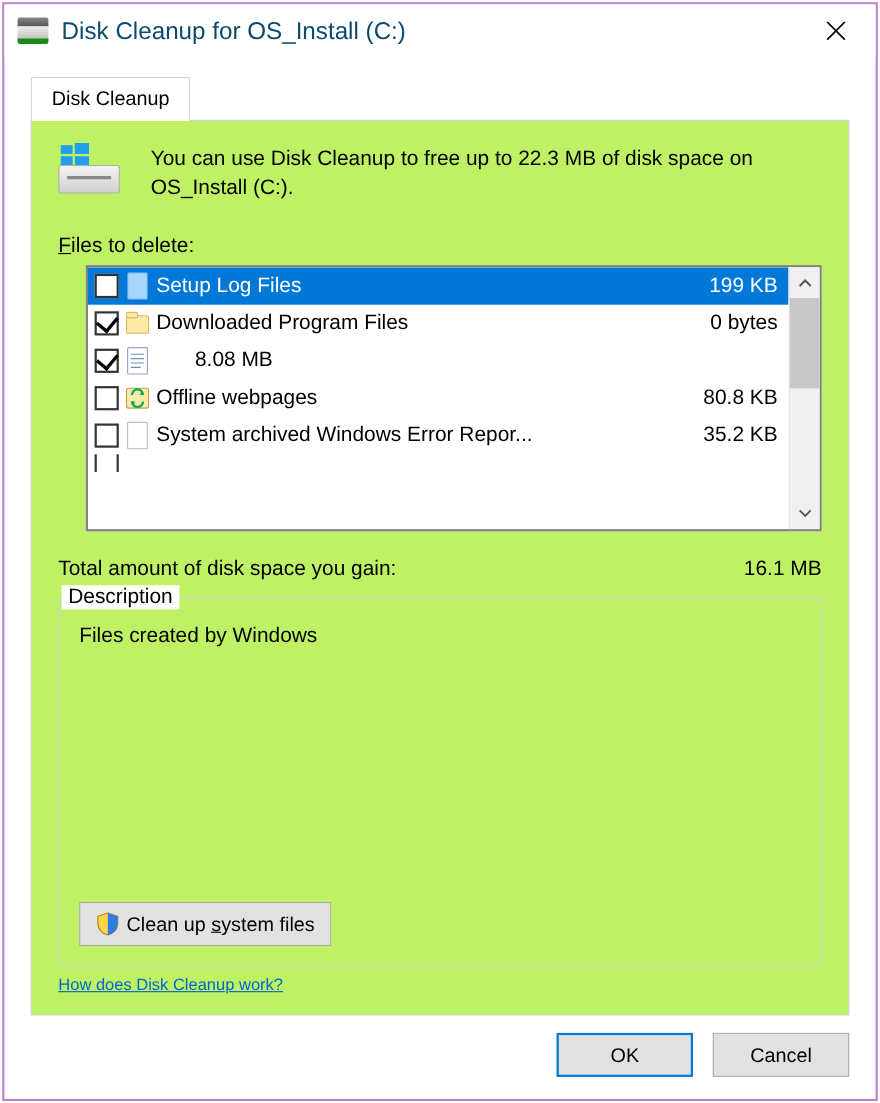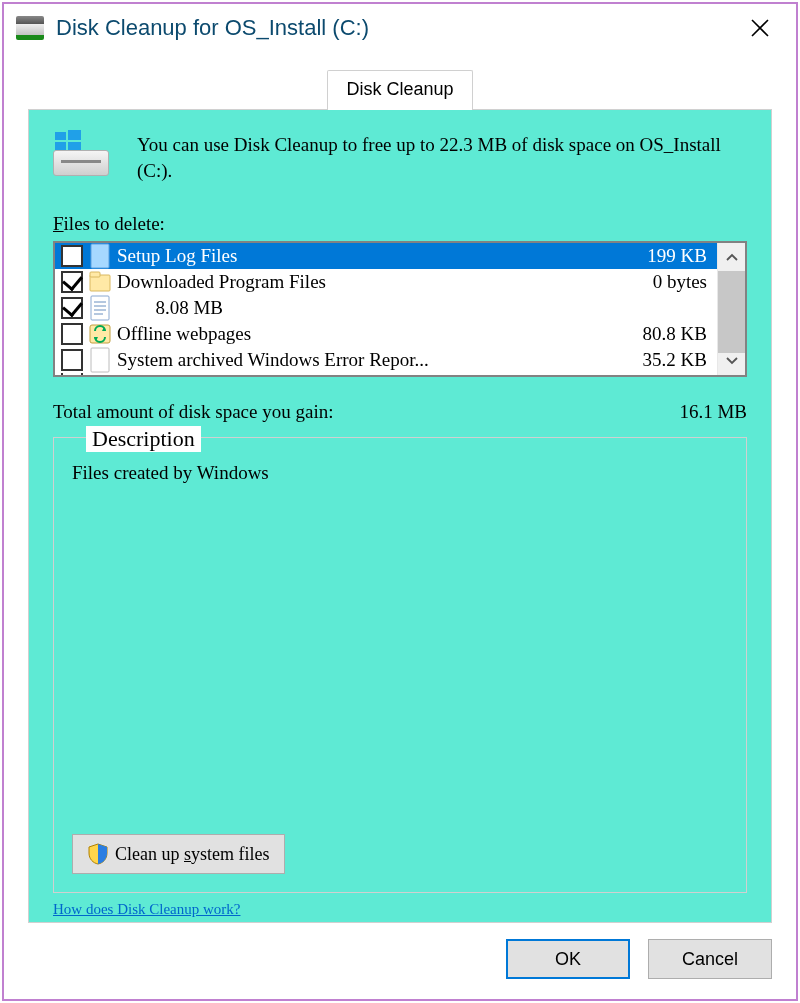--- a/index.html
+++ b/index.html
@@ -71,39 +71,37 @@
     .content-area {
       flex: 1;
       padding: 18px 24px 0 24px;
       display: flex;
       flex-direction: column;
     }
     .tab-header {
       display: flex;
       position: relative;
       z-index: 2;
-      justify-content: center;
     }
     .tab {
       padding: 8px 18px 10px 18px;
       border: 1px solid #d0d0d0;
       border-bottom: none;
       background: #fff;
       font-size: 18px;
       margin-bottom: -1px;
       border-radius: 2px 2px 0 0;
     }
     .tab-panel {
       border: 1px solid #d0d0d0;
-      background: #5eead4;
-      padding: 22px 24px 4px 24px;
-      flex: 1;
-      display: flex;
-      flex-direction: column;
-      font-family: Liberation Serif, serif;
+      background: #bef264;
+      padding: 22px 24px 18px 24px;
+      flex: 1;
+      display: flex;
+      flex-direction: column;
     }
     .intro-row { display: flex; align-items: flex-start; }
     .intro-icon {
       width: 56px; height: 50px;
       margin-right: 28px;
       position: relative;
       flex-shrink: 0;
     }
     .intro-icon .win-glyph {
       position: absolute;
@@ -130,24 +128,25 @@
       line-height: 1.35;
     }
     .files-label {
       margin-top: 30px;
       font-size: 19px;
     }
     .files-label .u { text-decoration: underline; }
     .listbox {
       margin-top: 6px;
       border: 2px solid #828282;
-      height: 136px;
-      position: relative;
-      display: flex;
-      background: #fff;
+      height: 242px;
+      position: relative;
+      display: flex;
+      background: #fff;
+      margin-left: 25px;
     }
     .list-inner {
       flex: 1;
       overflow: hidden;
       display: flex;
       flex-direction: column;
     }
     .list-row {
       display: flex;
       align-items: center;
@@ -227,24 +226,24 @@
       margin-top: 14px;
       border: 1px solid #d0d0d0;
       position: relative;
       padding: 24px 18px 18px 18px;
       flex: 1;
       display: flex;
       flex-direction: column;
     }
     .group-title {
       position: absolute;
-      top: -12px; left: 32px;
+      top: -12px; left: 2px;
       background: #fff;
       padding: 0 6px;
-      font-size: 22px;
+      font-size: 19px;
     }
     .desc-text { font-size: 19px; flex: 1; }
     .sys-btn {
       align-self: flex-start;
       background: #e1e1e1;
       border: 1px solid #adadad;
       padding: 8px 14px;
       font-size: 18px;
       display: flex;
       align-items: center;

